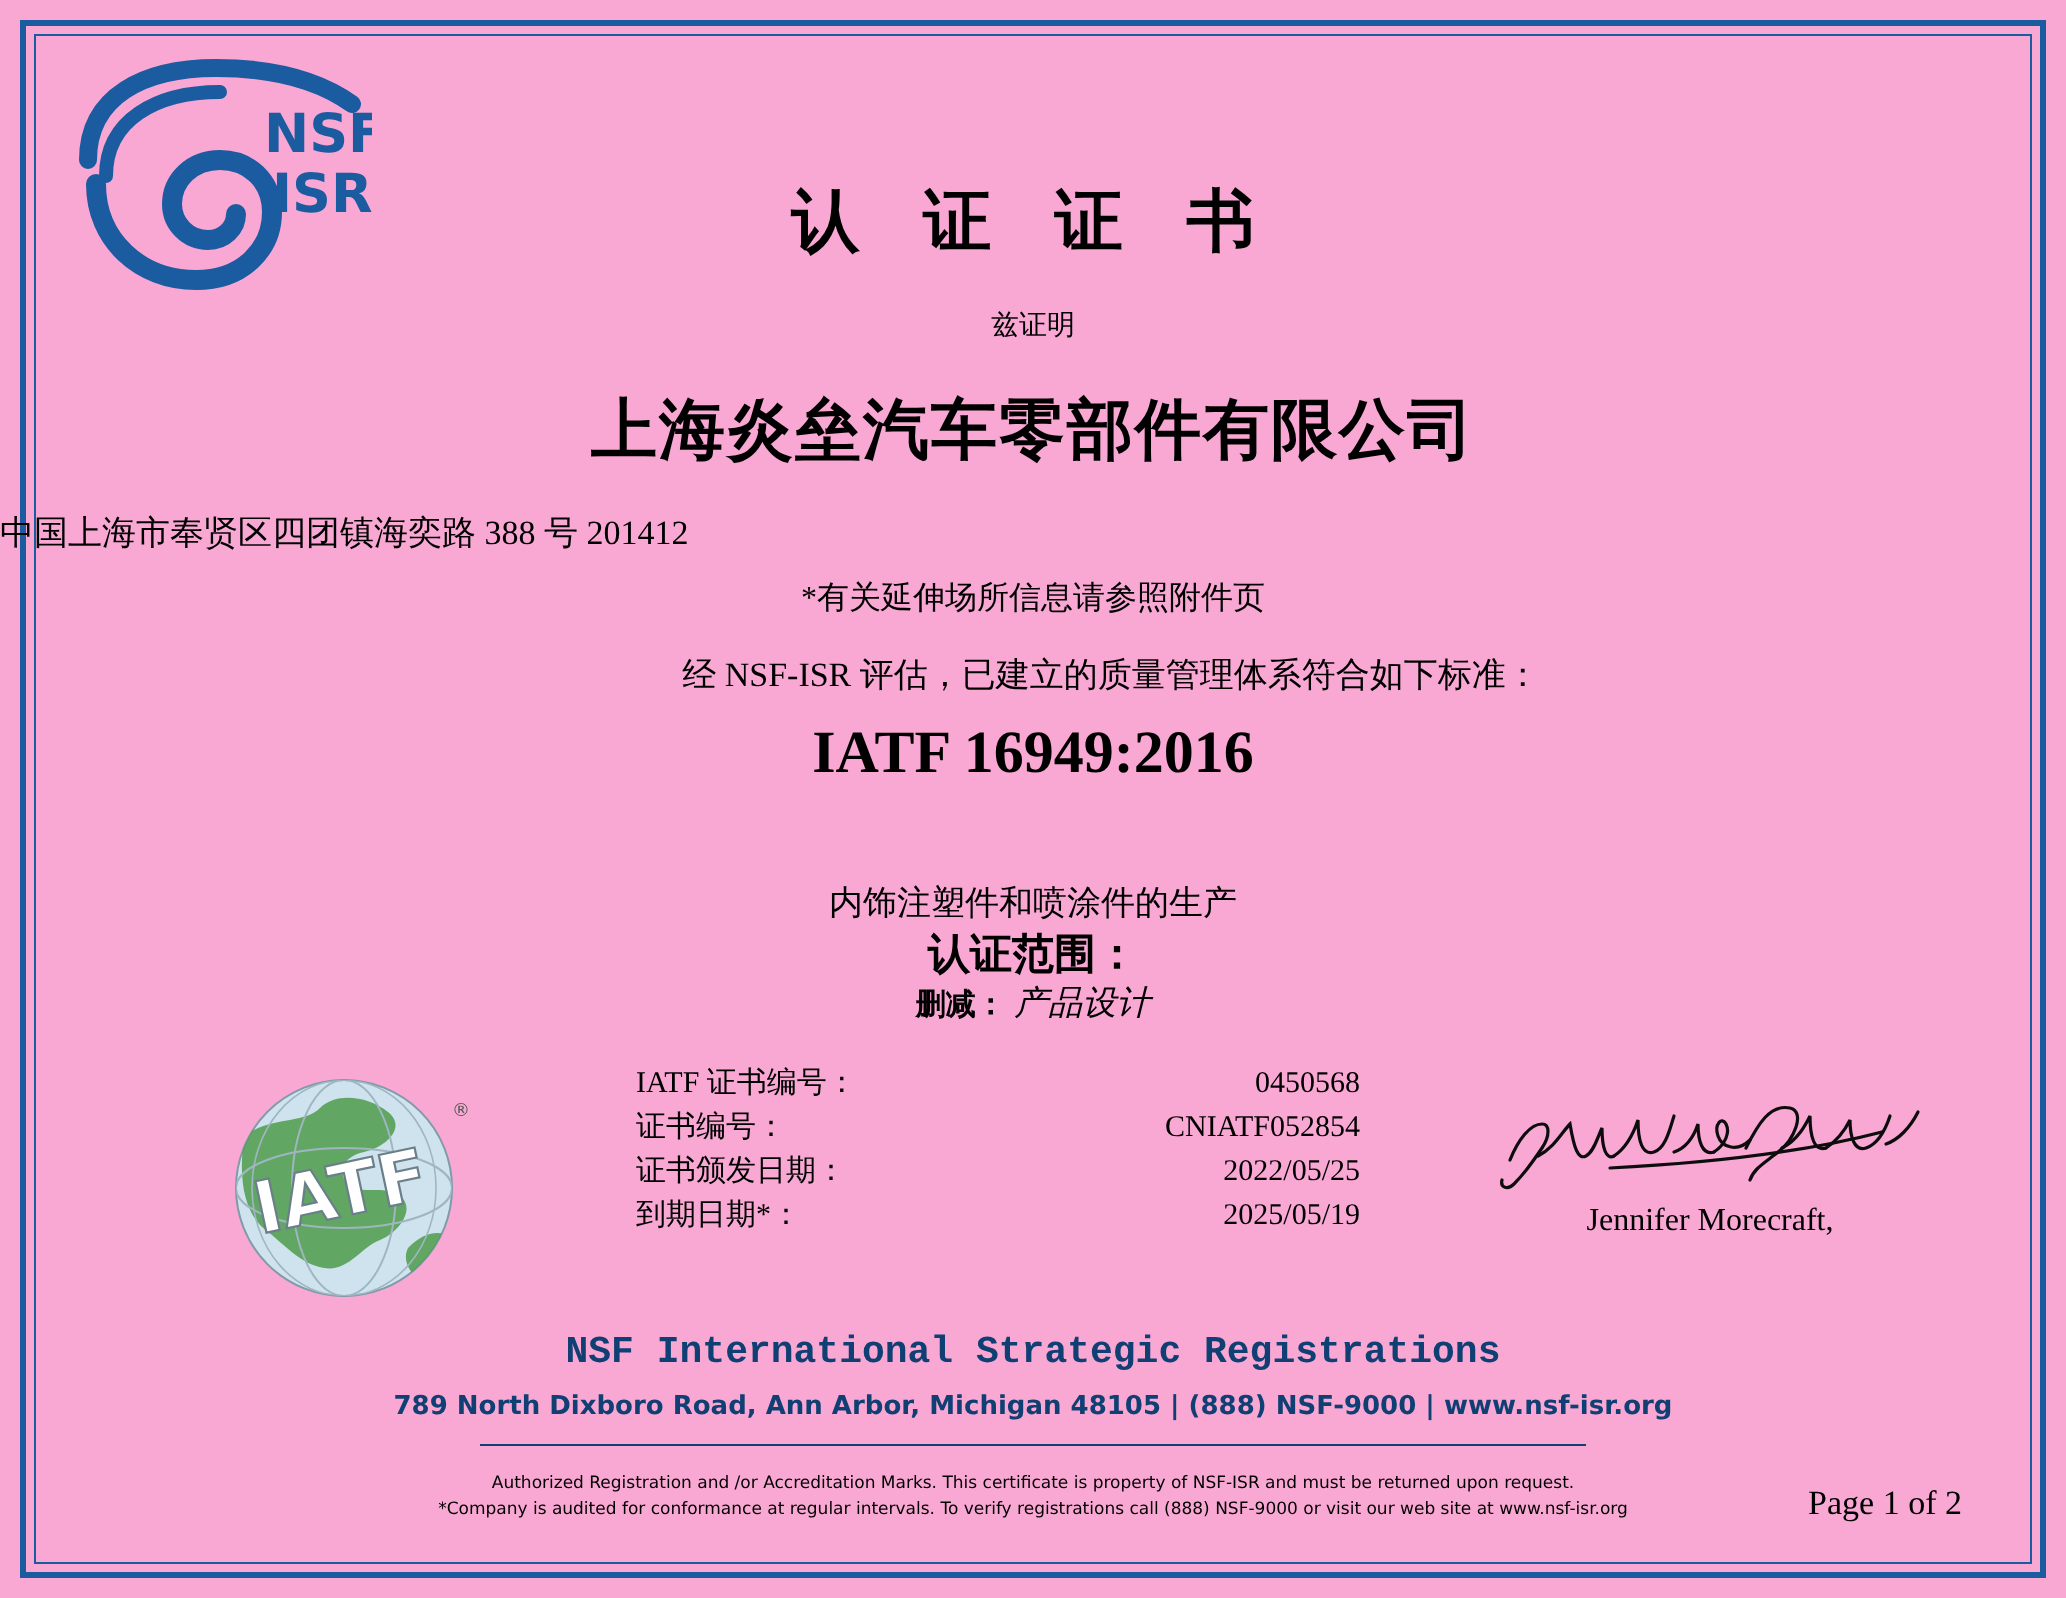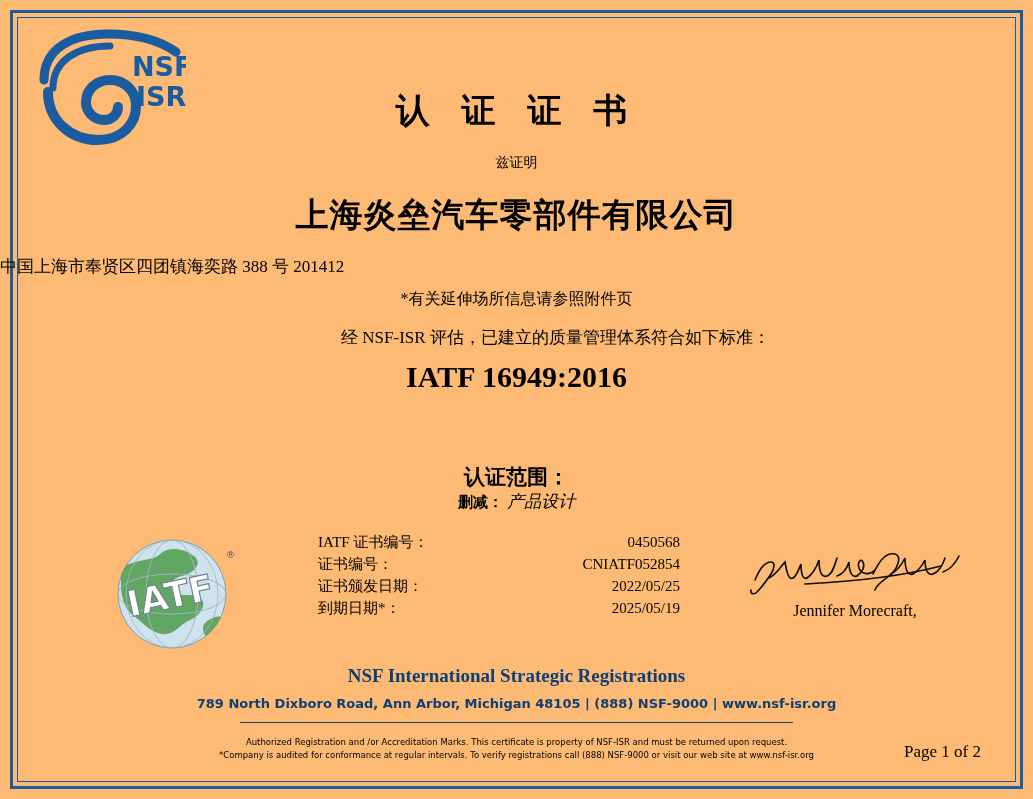--- a/index.html
+++ b/index.html
@@ -8,21 +8,21 @@
     background: #ffffff;
   }
   body {
     font-family: "Liberation Serif", serif;
     color: #1a1a1a;
   }
   .page {
     position: relative;
     width: 1033px;
     height: 799px;
-    background: #fdba74;
+    background: #f9a8d4;
     overflow: hidden;
     box-sizing: border-box;
   }
   .border-outer {
     position: absolute;
     left: 10px;
     top: 10px;
     right: 10px;
     bottom: 10px;
     border: 3px solid #1b5ba0;
@@ -221,21 +221,21 @@
     line-height: 1.35;
   }
 
   
   .org-name {
     position: absolute;
     left: 0;
     top: 665px;
     width: 100%;
     text-align: center;
-    font-family: Liberation Serif, serif;
+    font-family: Liberation Mono, monospace;
     font-size: 19px;
     font-weight: bold;
     color: #103f73;
   }
   .org-addr {
     position: absolute;
     left: 0;
     top: 696px;
     width: 100%;
     text-align: center;
@@ -293,20 +293,21 @@
     </div>
 
     <div class="cert-title">认 证 证 书</div>
     <div class="attest">兹证明</div>
     <div class="company">上海炎垒汽车零部件有限公司</div>
     <div class="address">中国上海市奉贤区四团镇海奕路 388 号 201412</div>
     <div class="note">*有关延伸场所信息请参照附件页</div>
     <div class="assessed">经 NSF-ISR 评估，已建立的质量管理体系符合如下标准：</div>
     <div class="standard">IATF 16949:2016</div>
     <div class="scope-label">认证范围：</div>
+    <div class="scope-text">内饰注塑件和喷涂件的生产</div>
 
     <div class="exclusion">
       <b>删减：</b>
       <i>产品设计</i>
     </div>
 
     <div class="iatf-logo">
       <svg width="134" height="128" viewBox="0 0 134 128" xmlns="http://www.w3.org/2000/svg">
         <defs>
           <clipPath id="globeclip">

